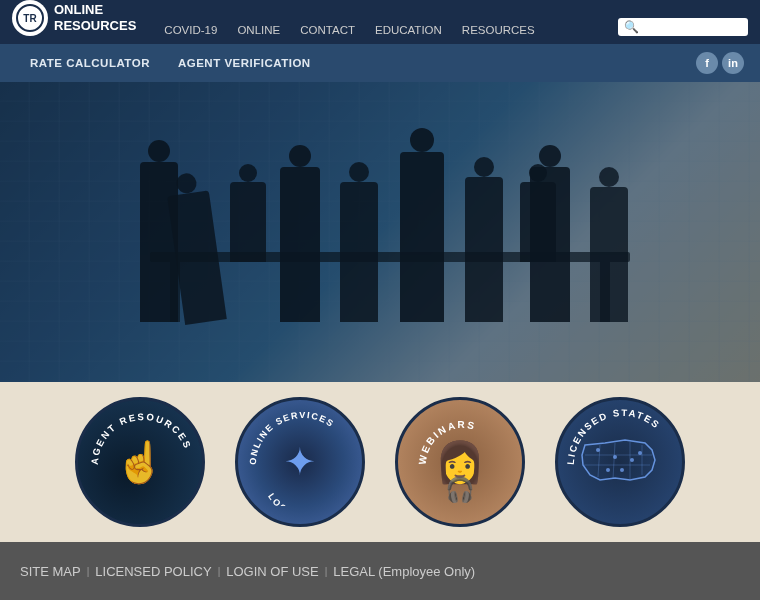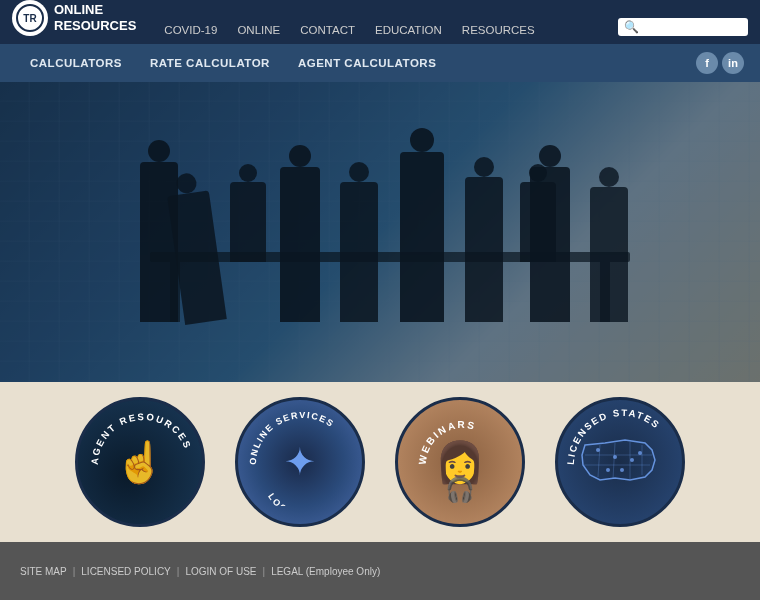--- a/index.html
+++ b/index.html
@@ -186,21 +186,21 @@
       padding: 0 20px;
       justify-content: space-between;
     }
     .footer-left {
       display: flex;
       gap: 0;
       align-items: center;
     }
     .footer-link {
       color: #ccc;
-      font-size: 10px;
+      font-size: 13px;
       text-decoration: none;
       cursor: pointer;
       white-space: nowrap;
       text-align: right;
     }
     .footer-sep {
       color: #999;
       font-size: 10px;
       margin: 0 6px;
     }
@@ -233,23 +233,22 @@
     <a class="top-nav-link">EDUCATION</a>
     <a class="top-nav-link">RESOURCES</a>
   </div>
   <div class="search-box">
     <span class="search-icon">🔍</span>
     <input class="search-input" type="text" style="">
   </div>
 </nav>
 
 <nav class="sec-nav">
-  <a class="sec-nav-link">CALCULATORS</a>
   <a class="sec-nav-link">RATE CALCULATOR</a>
-  <a class="sec-nav-link">AGENT CALCULATORS</a>
+  <a class="sec-nav-link">AGENT VERIFICATION</a>
   <div class="social-icons">
     <div class="social-icon">f</div>
     <div class="social-icon">in</div>
   </div>
 </nav>
 
 <section class="hero">
   <div class="city-bg"></div>
   <div class="hero-overlay"></div>
 

